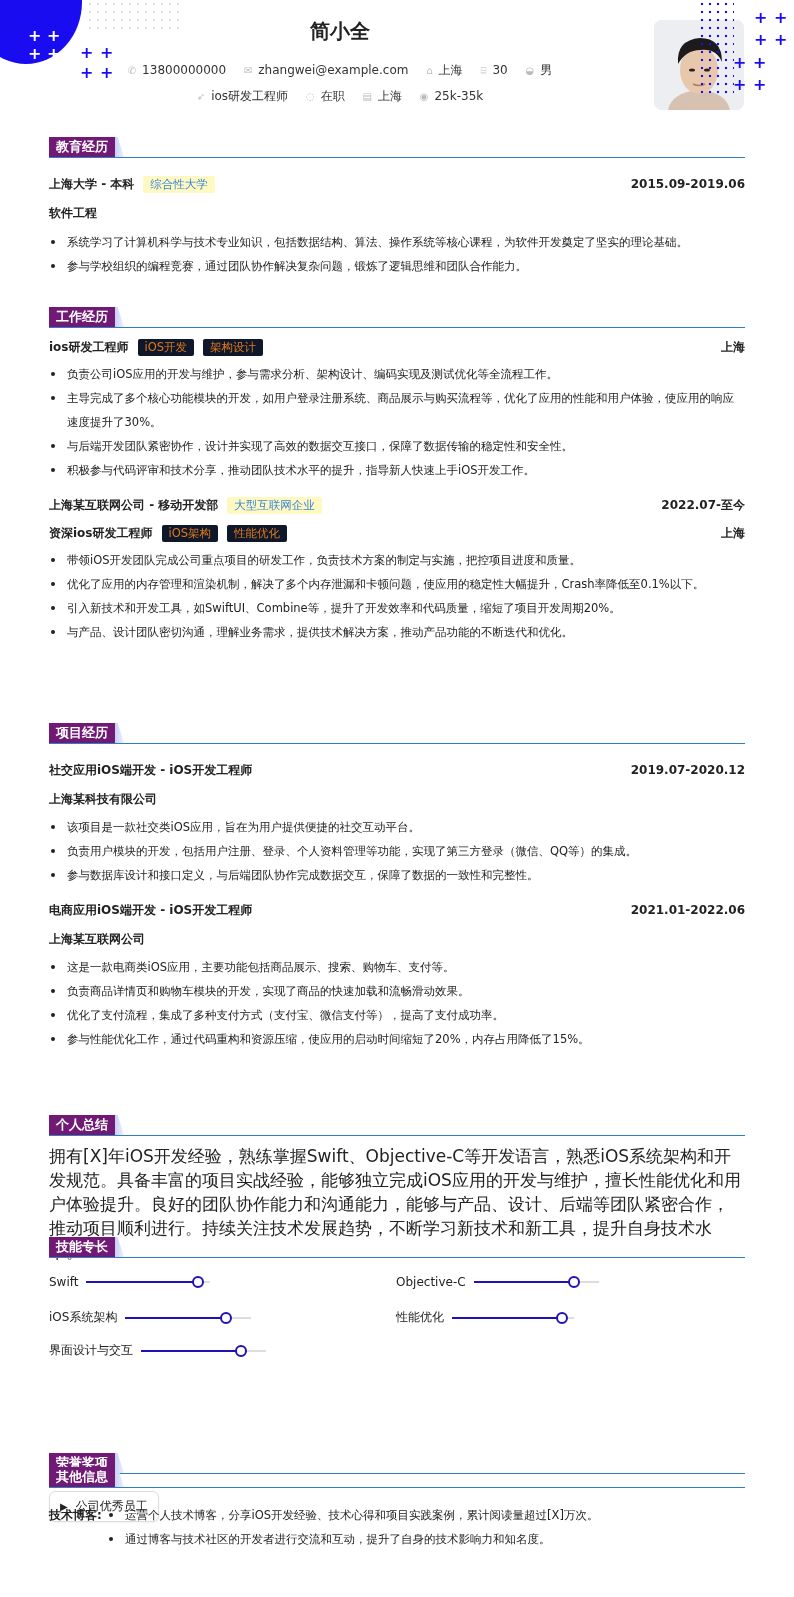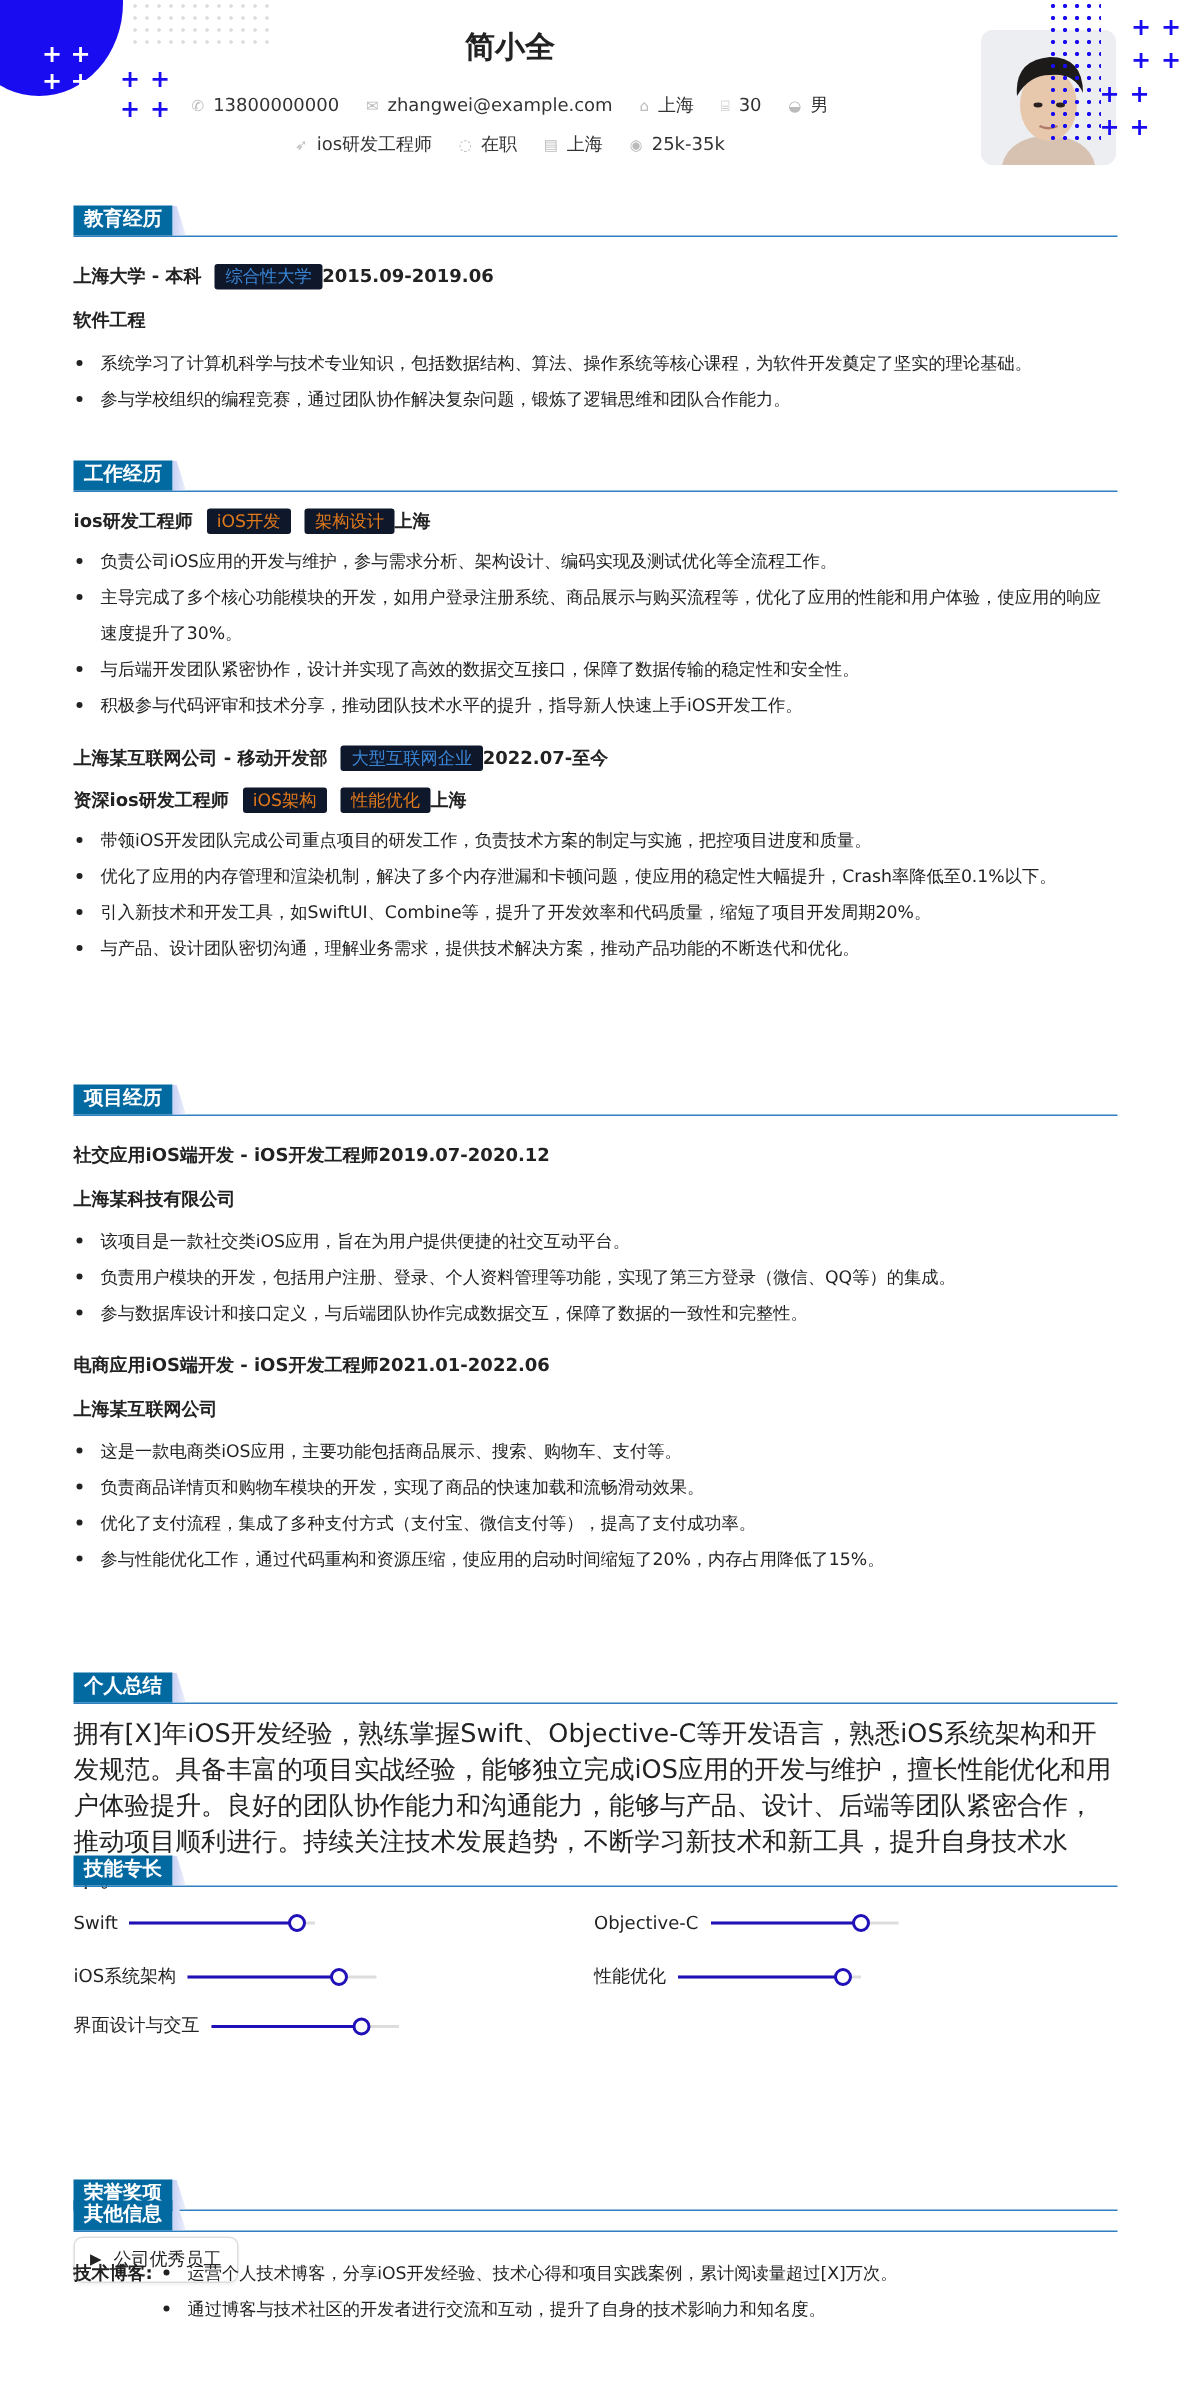--- a/index.html
+++ b/index.html
@@ -10,26 +10,26 @@
 .plus.blue{color:#1a0cf0}
 .dots{position:absolute;background-image:radial-gradient(circle,#ddd 1px,transparent 1.3px);background-size:8px 8px}
 .dots.blue{background-image:radial-gradient(circle,#1a0cf0 1.2px,transparent 1.6px)}
 .name{position:absolute;left:0;width:680px;top:18px;text-align:center;font-size:20px;font-weight:bold;color:#222}
 .info-row{position:absolute;left:0;width:680px;text-align:center;font-size:12px;color:#333}
 .info-row .it{display:inline-block;margin:0 7px}
 .info-row .ic{color:#bbb;margin-right:6px;font-size:10px}
 .photo{position:absolute;left:654px;top:20px;width:90px;height:90px;border-radius:8px;background:#eceef1;overflow:hidden}
 .section{position:absolute;left:49px;width:696px}
 .sec-head{position:relative;height:22px;border-bottom:1px solid #2f7fc0}
-.sec-title{position:absolute;left:0;bottom:0;background:#0369a1;color:#fff;font-weight:bold;font-size:13px;padding:3px 7px;height:20px;line-height:14px}
+.sec-title{position:absolute;left:0;bottom:0;background:#701a75;color:#fff;font-weight:bold;font-size:13px;padding:3px 7px;height:20px;line-height:14px}
 .sec-title::after{content:"";position:absolute;right:-9px;bottom:0;width:9px;height:20px;background:linear-gradient(90deg,#c7d0f5,#eef1fc);clip-path:polygon(0 0,30% 0,100% 100%,0 100%)}
-.row{display:flex;justify-content:flex-start;align-items:center;height:18px;font-weight:bold;font-size:12px}
+.row{display:flex;justify-content:space-between;align-items:center;height:18px;font-weight:bold;font-size:12px}
 .row .l{display:flex;align-items:center}
 .tag{display:inline-block;font-weight:normal;font-size:11.5px;padding:1px 7px;margin-left:9px;border-radius:2px}
-.tag.blue{background:#0f172a;color:#3a86d6}
+.tag.blue{background:#fef9c3;color:#3a86d6}
 .tag.orange{background:#0f172a;color:#e07a1c}
 ul.b{list-style:none}
 ul.b li{position:relative;padding-left:18px;font-size:11.5px;line-height:24px;color:#222}
 ul.b li::before{content:"";position:absolute;left:2px;top:10px;width:4px;height:4px;background:#222;border-radius:50%}
 .para{font-size:17px;line-height:24px;color:#222}
 .skill{position:absolute;display:flex;align-items:center;font-size:12px}
 .track{position:relative;height:2px;background:#ddd;margin-left:8px}
 .fill{position:absolute;left:0;top:0;height:2px;background:#2010b8}
 .knob{position:absolute;top:-5px;width:12px;height:12px;border:2px solid #2010b8;border-radius:50%;background:#fff}
 .award{display:inline-flex;align-items:center;border:1px solid #ddd;border-radius:6px;padding:6px 10px;font-size:12px;box-shadow:0 1px 2px rgba(0,0,0,.05)}

